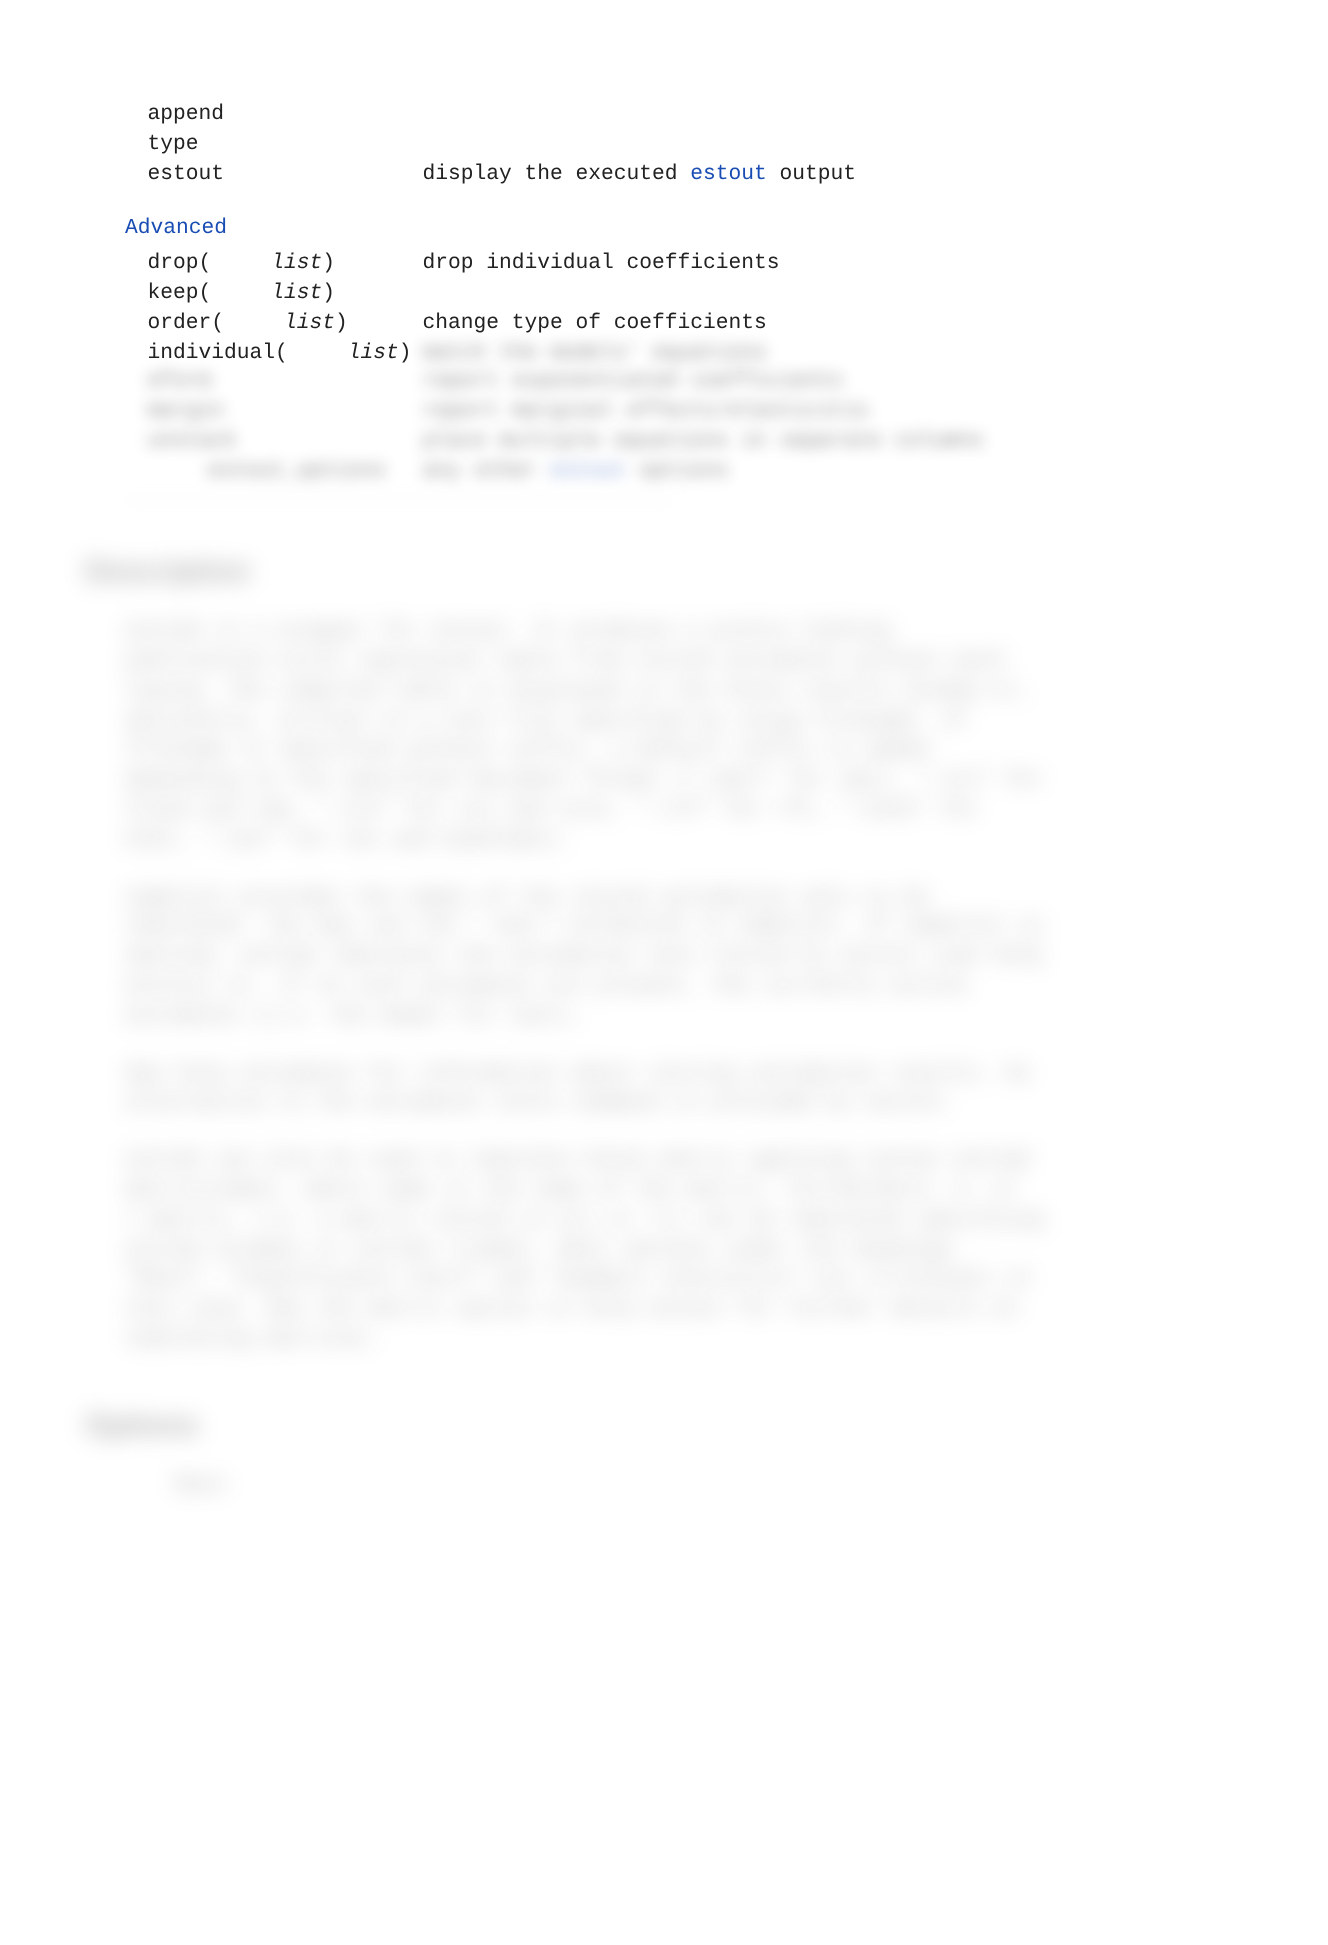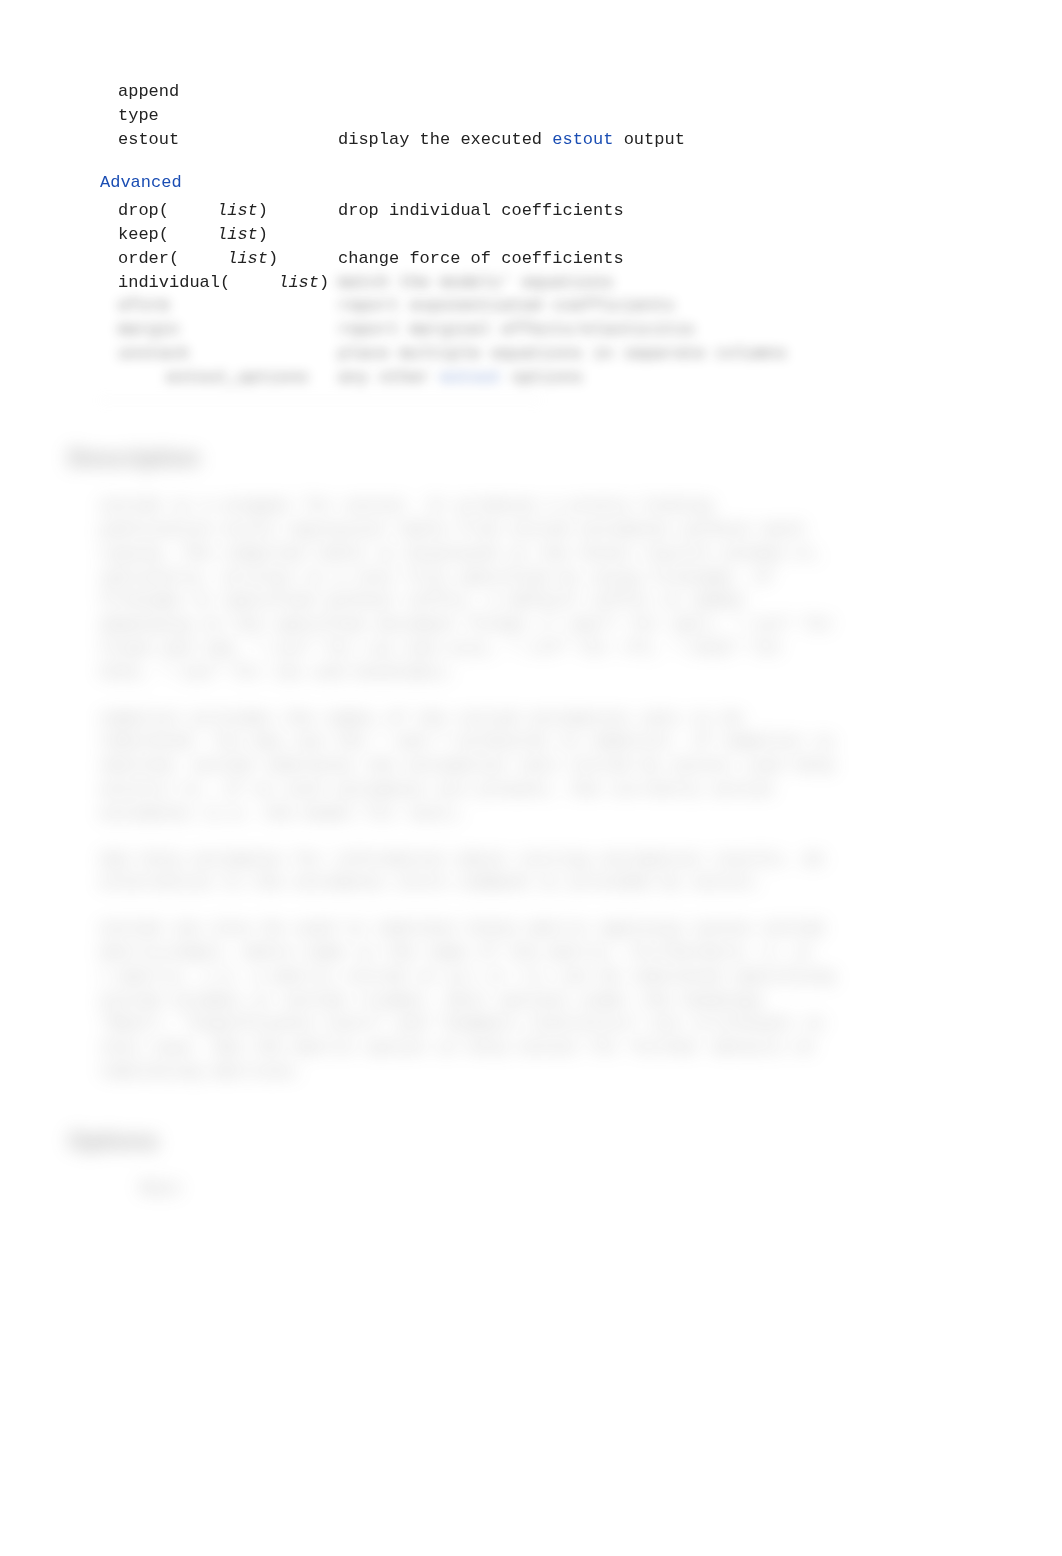--- a/index.html
+++ b/index.html
@@ -90,21 +90,21 @@
 
 <div class="row indent2">
   <div class="col-key"><b><span>drop(</span></b><i>list</i><b>)</b></div>
   <div class="col-desc">drop individual coefficients</div>
 </div>
 <div class="row indent2">
   <div class="col-key"><b><span>keep(</span></b><i>list</i><b>)</b></div>
 </div>
 <div class="row indent2">
   <div class="col-key"><b><span>order(</span></b><i>list</i><b>)</b></div>
-  <div class="col-desc">change force of coefficients</div>
+  <div class="col-desc">change type of coefficients</div>
 </div>
 <div class="row indent2">
   <div class="col-key"><b><span>individual(</span></b><i>list</i><b>)</b></div>
   <div class="col-desc blurred">match the models' equations</div>
 </div>
 
 <div class="blurred">
   <div class="row indent2">
     <div class="col-key"><b>eform</b></div>
     <div class="col-desc">report exponentiated coefficients</div>

